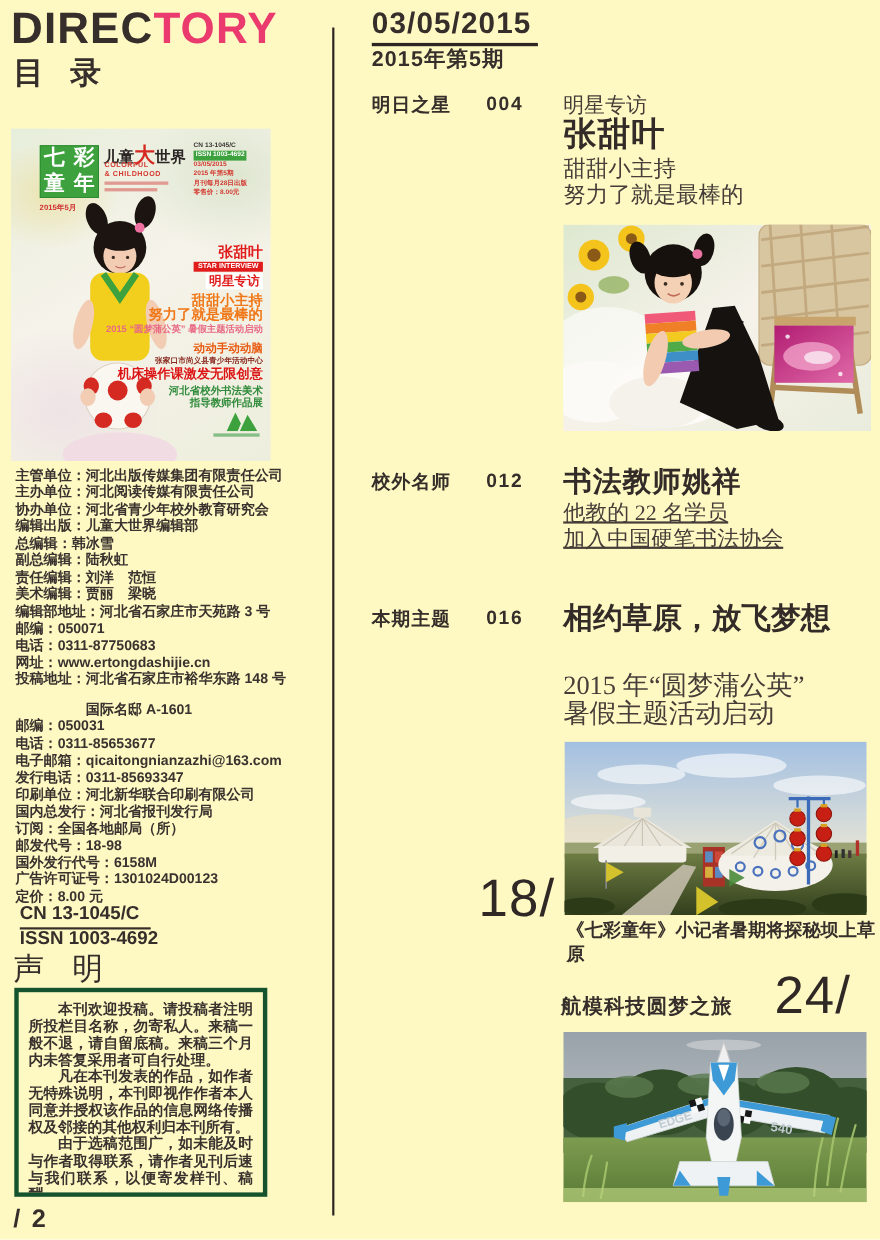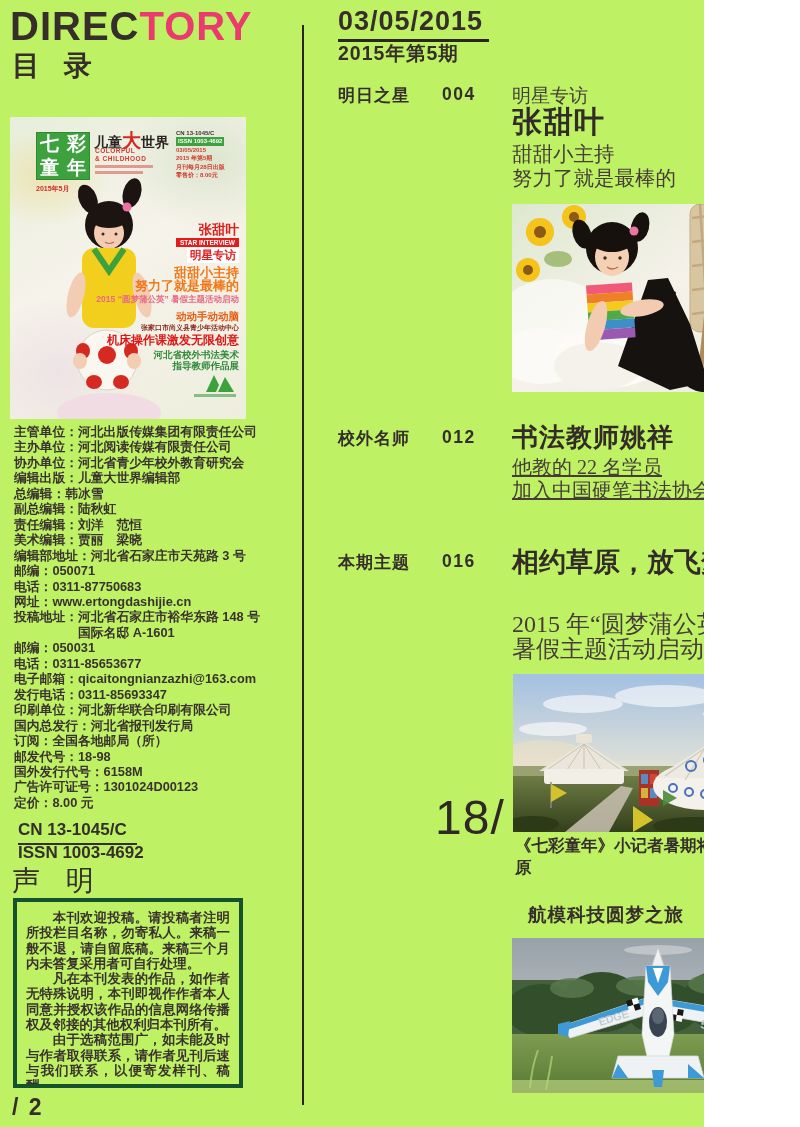--- a/index.html
+++ b/index.html
@@ -1,18 +1,18 @@
 <!DOCTYPE html>
 <html><head>
 <meta charset="utf-8">
 <style>
   * { margin:0; padding:0; box-sizing:border-box; }
   html,body { background:#ffffff; }
   .page {
-    position:relative; width:704px; height:1127px; background:#bef264;
+    position:relative; width:800px; height:1127px; background:#fef9c3;
     font-family:"Liberation Sans","DejaVu Sans",sans-serif; color:#362e2a; overflow:hidden;
   }
   .abs { position:absolute; }
   .serif { font-family:"Liberation Serif","DejaVu Serif",serif; color:#463d38; }
 
   
   .divider { left:302px; top:25px; width:2px; height:1080px; background:#2c2522; }
 
   
   .left { left:10px; top:0; width:288px; height:1127px; }
@@ -51,21 +51,21 @@
   .t-line4 { top:193px; color:#e85a10; font-size:10.5px; font-weight:800; }
   .t-line5 { top:206px; color:#8a2a20; font-size:7px;  font-weight:800; }
   .t-line6 { top:215px; color:#dc1616; font-size:12px; font-weight:800; }
   .t-line7 { top:232px; color:#2f8a3a; font-size:9.5px; font-weight:800; }
   .t-line8 { top:243px; color:#2f8a3a; font-size:9.5px; font-weight:800; }
   .t-markbar { top:277px; right:10px; width:42px; height:3px; background:#86bd86; }
   .cv-mark { position:absolute; top:258px; right:12px; }
 
   
   .imprint { top:424px; left:4px; width:284px; font-size:12.8px; line-height:15.45px; font-weight:600; color:#3a322e; white-space:nowrap; }
-  .imprint .indent { padding-left:64px; }
+  .imprint .indent { padding-left:64px;margin-top:12px; }
 
   .code-cn { top:820px; left:8px; font-size:17px; font-weight:600; border-bottom:2px solid #362e2a; padding:0 10px 3px 0; }
   .code-issn { top:843px; left:8px; font-size:17px; font-weight:600; }
   .stmt-title { top:862px; left:2px; font-size:28px; font-weight:400; letter-spacing:9px; }
   .stmt-box { top:898px; left:3px; width:230px; height:190px; border:4px solid #14532d; padding:8px 9px; overflow:hidden; }
   .stmt-box p { font-size:13.4px; line-height:15.3px; font-weight:600; text-align:justify; text-indent:2em; color:#3a322e; }
   .pagenum { top:1094px; left:2px; font-size:23px; font-weight:600; letter-spacing:2px; }
 
   
   .main { left:338px; top:0; width:458px; height:1127px; }
@@ -92,21 +92,21 @@
   .e2-sub { top:456px; font-size:20px; line-height:22.5px;text-decoration:underline; }
 
   .e3-sec { top:551px; } .e3-pg { top:551px; }
   .e3-title { top:544px; font-size:27px; }
   .e3-sub { top:612px; font-size:24px; line-height:25px; }
 
   .photo2 { left:175px; top:674px; width:275px; height:158px; }
   .f18-num { position:absolute; left:97px; top:790px; font-size:48px; font-weight:500; letter-spacing:1px; color:#2f2825; }
   .f18-cap { position:absolute; left:177px; top:835px; font-size:16.5px; font-weight:800;font-family:Liberation Mono, monospace; }
 
-  .f24-title { position:absolute; left:172px; top:902px; font-size:18.5px; font-weight:800; letter-spacing:1px;margin-left:18px; }
+  .f24-title { position:absolute; left:172px; top:902px; font-size:18.5px; font-weight:800; letter-spacing:1px; }
   .f24-num { position:absolute; left:366px; top:878px; font-size:48px; font-weight:500; letter-spacing:1px; color:#2f2825; }
   .photo3 { left:174px; top:938px; width:276px; height:155px; }
   svg { display:block; }
 </style>
 </head>
 <body>
 
 <div class="page">
 
   <div class="abs divider"></div>

